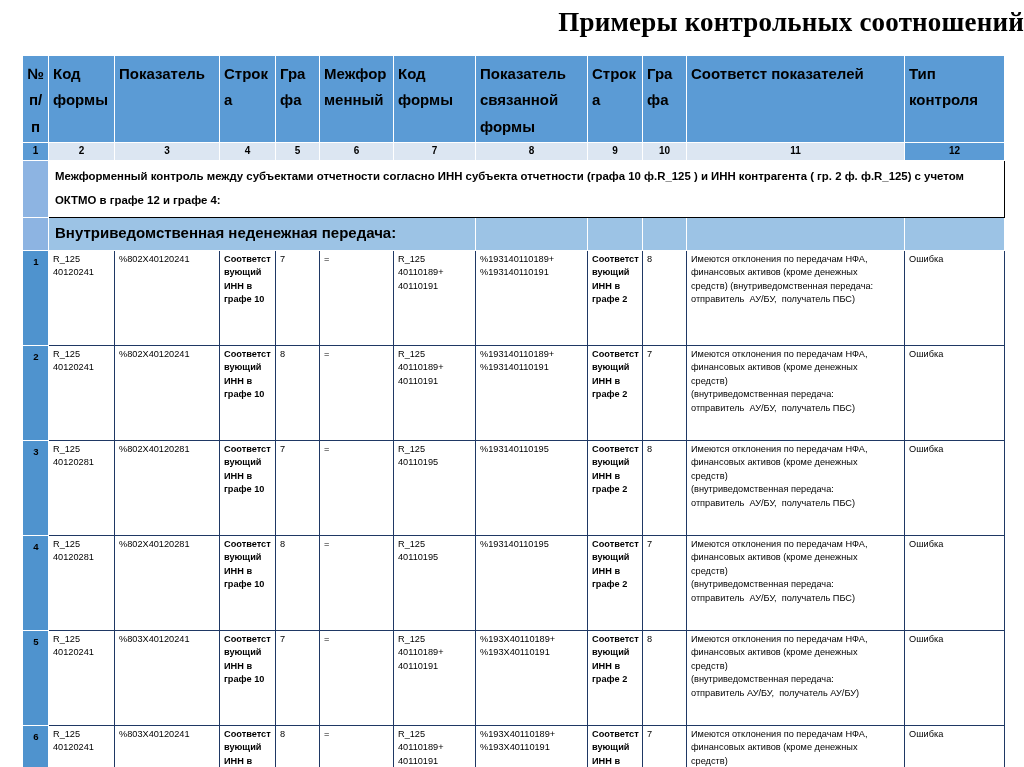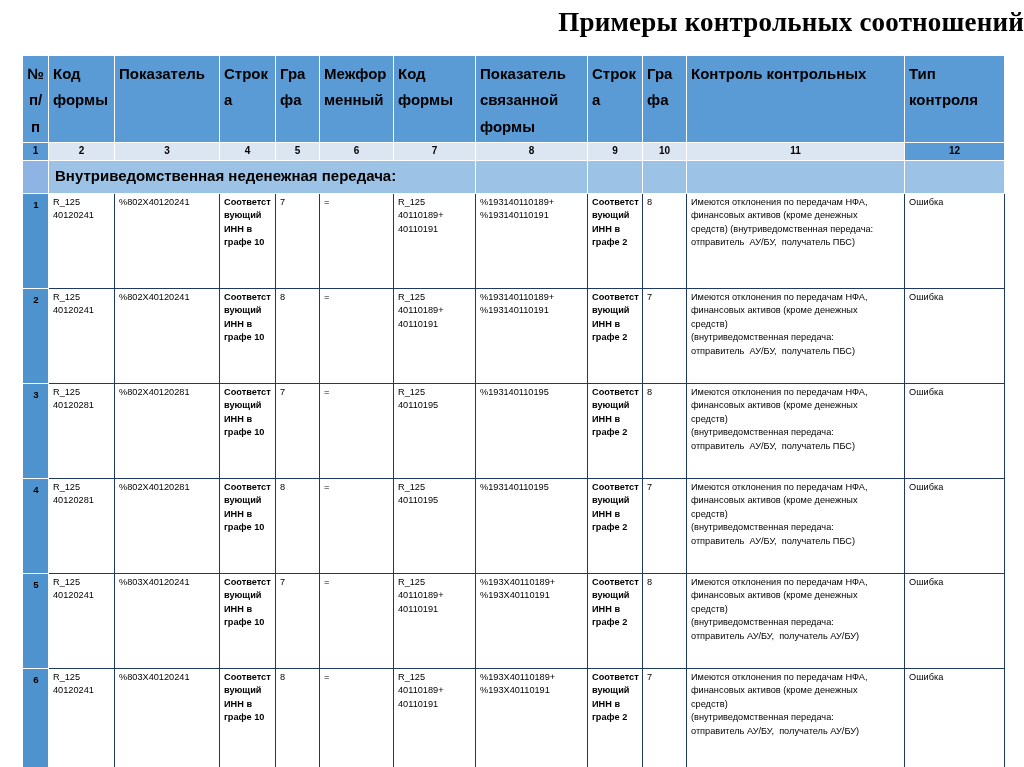--- a/index.html
+++ b/index.html
@@ -185,39 +185,43 @@
           <td class="num-head">№ п/п</td>
           <td>Код формы</td>
           <td>Показатель</td>
           <td>Строка</td>
           <td>Графа</td>
           <td>Межформенный</td>
           <td>Код формы</td>
           <td>Показатель связанной формы</td>
           <td>Строка</td>
           <td>Графа</td>
-          <td>Контроль контрольных</td>
+          <td>Соответст показателей</td>
           <td>Тип контроля</td>
         </tr>
 
         <tr class="colnum">
           <td class="first">1</td>
           <td>2</td>
           <td>3</td>
           <td>4</td>
           <td>5</td>
           <td>6</td>
           <td>7</td>
           <td>8</td>
           <td>9</td>
           <td>10</td>
           <td>11</td>
           <td class="last">12</td>
         </tr>
 
+        <tr class="note">
+          <td class="sidecell"></td>
+          <td class="notetext" colspan="11">Межформенный контроль между субъектами отчетности согласно ИНН субъекта отчетности (графа 10 ф.R_125 ) и ИНН контрагента ( гр. 2 ф.  ф.R_125)  с учетом ОКТМО в графе 12 и графе 4:</td>
+        </tr>
 
         <tr class="section">
           <td class="sidecell"></td>
           <td class="sect" colspan="6">Внутриведомственная неденежная передача:</td>
           <td class="sectblank"></td>
           <td class="sectblank"></td>
           <td class="sectblank"></td>
           <td class="sectblank"></td>
           <td class="sectblank"></td>
         </tr>

